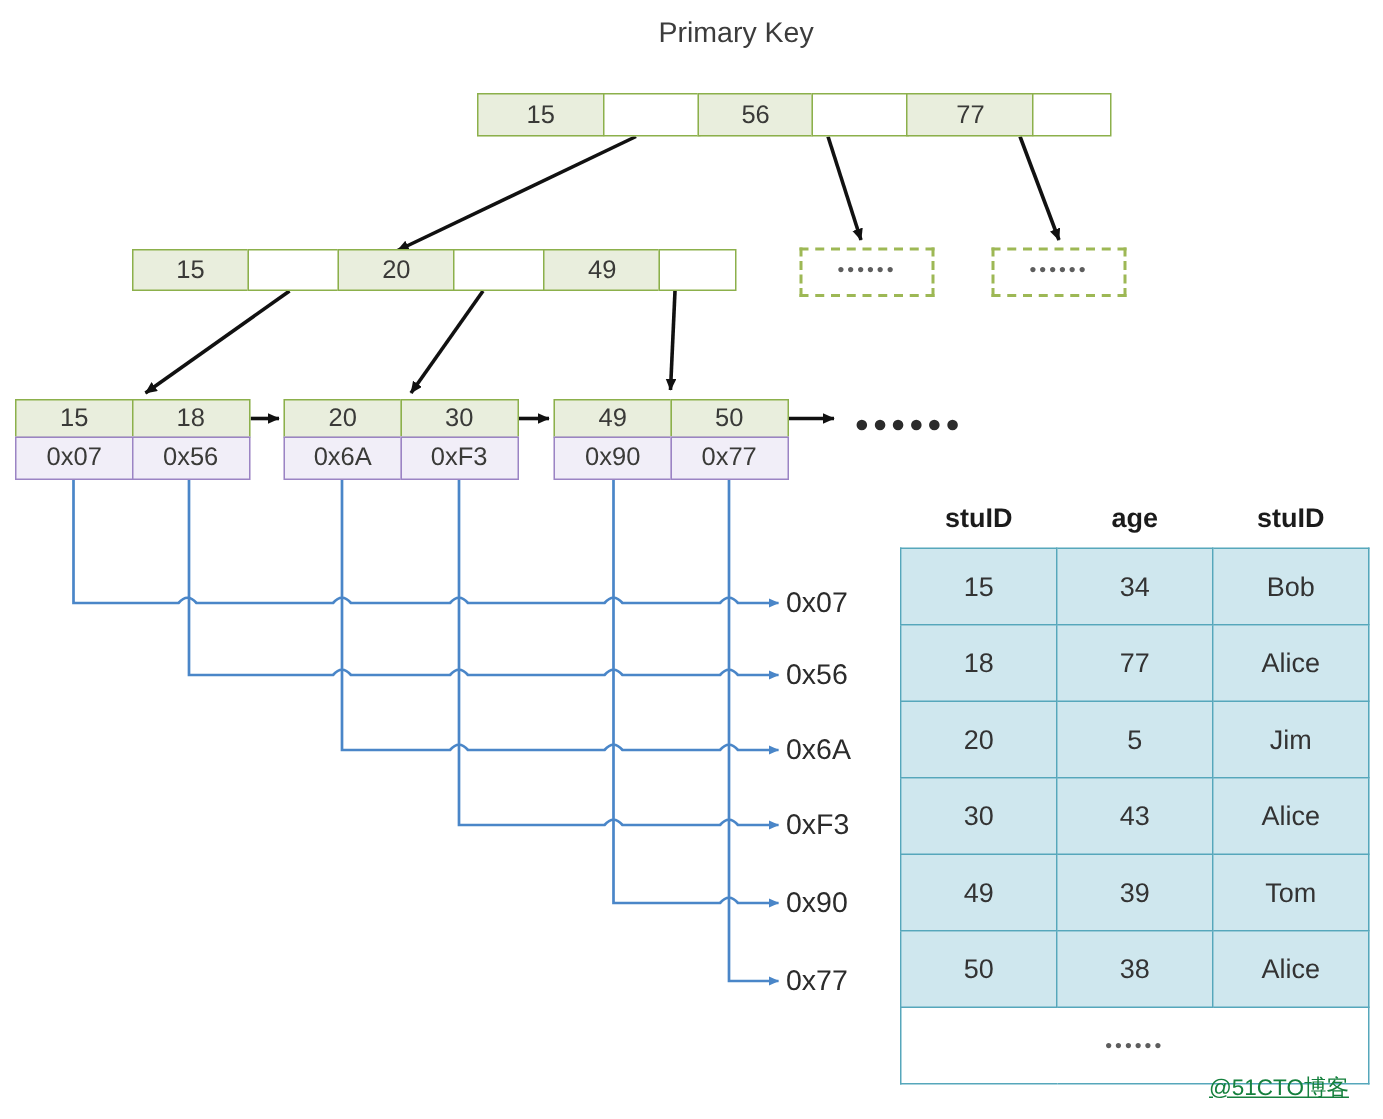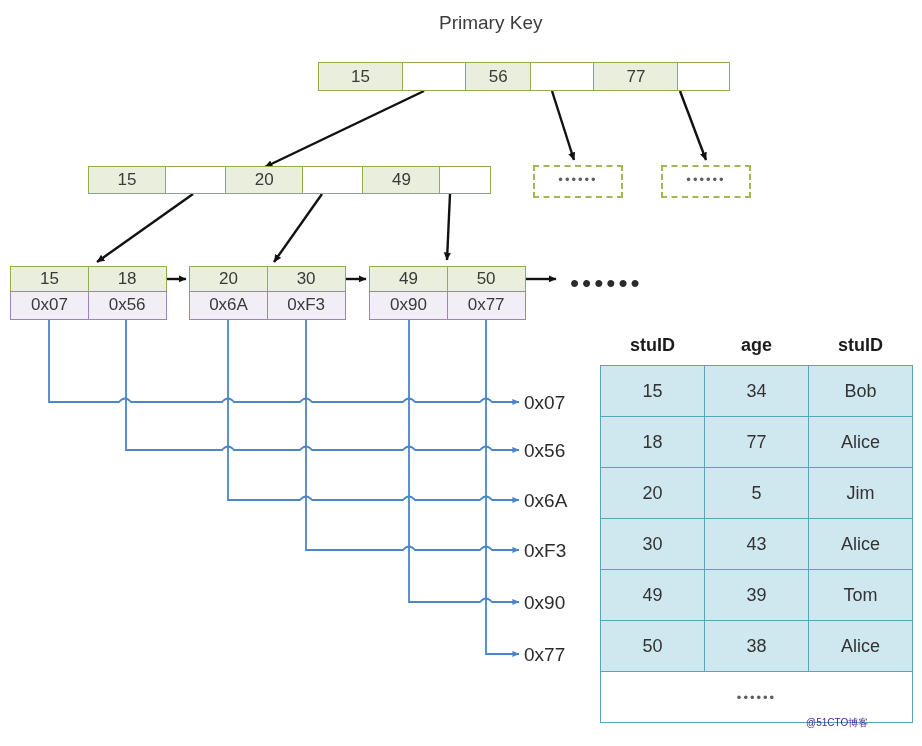--- a/index.html
+++ b/index.html
@@ -90,21 +90,21 @@
     font-size:18px;color:#333333;
     height:51px;width:104px;
     box-sizing:border-box;
   }
   #datatable td.last{
     border:1.6px solid #56a7bb;
     background:#ffffff;
     text-align:center;height:48px;
   }
   .watermark{
-    position:absolute;font-size:10px;color:#4c1d95;white-space:nowrap;
+    position:absolute;font-size:15px;color:#15803d;white-space:nowrap;text-decoration:underline;
   }
 </style>
 </head>
 <body>
 
 <div id="stage">
 
   <svg id="wires" viewBox="0 0 922 746" xmlns="http://www.w3.org/2000/svg">
     <defs>
       <marker id="ah" markerWidth="9" markerHeight="9" refX="7.5" refY="3.6" orient="auto" markerUnits="userSpaceOnUse">
@@ -151,21 +151,21 @@
 
       <path d="M486,320 L486,654 L519,654" marker-end="url(#ab)"></path>
     </g>
   </svg>
 
   <div class="title" style="left:427px;top:12px;margin-left:12px;">Primary Key</div>
 
   <div class="node" style="left:318px;top:62px;height:29px;">
     <div class="cell" style="width:85px;">15</div>
     <div class="cell blank" style="width:65px;"></div>
-    <div class="cell" style="width:66px;">56</div>
+    <div class="cell" style="width:77px;">56</div>
     <div class="cell blank" style="width:65px;"></div>
     <div class="cell" style="width:85px;">77</div>
     <div class="cell blank" style="width:53px;"></div>
   </div>
 
   <div class="node" style="left:88px;top:166px;height:28px;">
     <div class="cell" style="width:78px;">15</div>
     <div class="cell blank" style="width:62px;"></div>
     <div class="cell" style="width:78px;">20</div>
     <div class="cell blank" style="width:62px;"></div>

